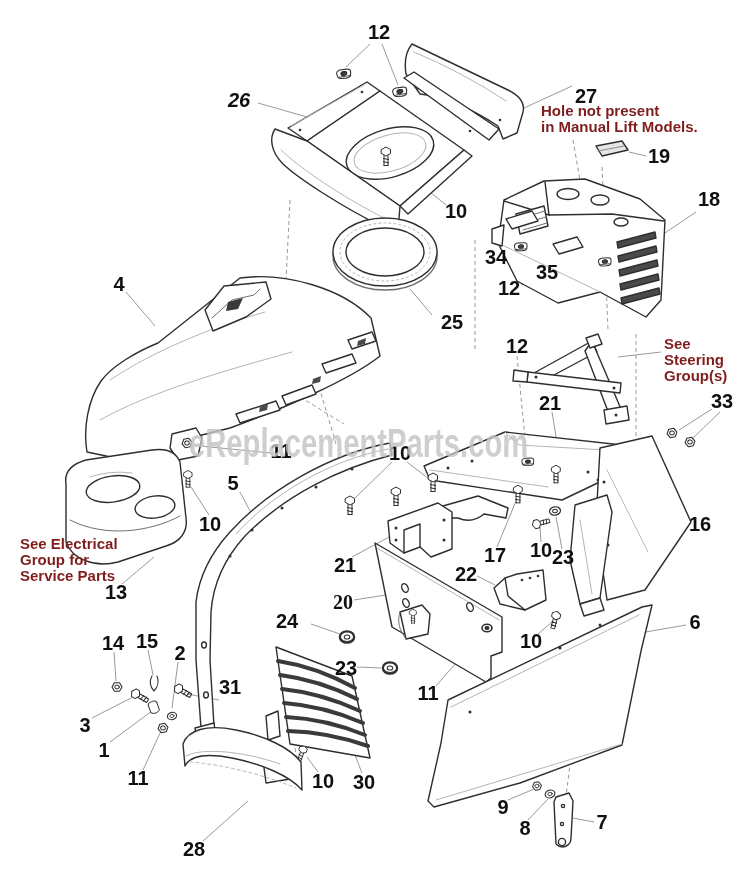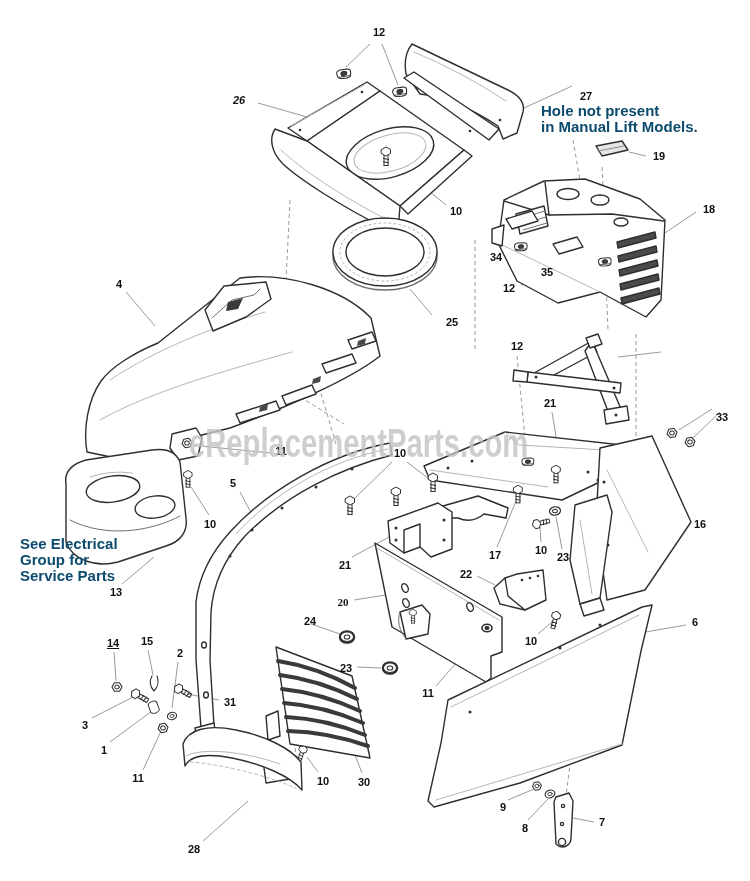--- a/index.html
+++ b/index.html
@@ -1,22 +1,22 @@
 <!DOCTYPE html>
 <html><head>
 <meta charset="utf-8">
 <style>
   html,body{margin:0;padding:0;background:#ffffff;}
   .stage{position:relative;width:750px;height:881px;background:#ffffff;overflow:hidden;
          font-family:"Liberation Sans",sans-serif;}
   .stage svg{position:absolute;left:0;top:0;z-index:1;}
   #labels-layer,#notes-layer{position:absolute;left:0;top:0;width:100%;height:100%;z-index:2;pointer-events:none;}
   .part-label{position:absolute;transform:translate(-50%,-50%);
-      font-weight:700;font-size:11px;color:#101010;letter-spacing:0;}
-  .note{position:absolute;font-weight:700;font-size:15px;line-height:16px;color:#0c4a6e;white-space:nowrap;}
+      font-weight:700;font-size:20px;color:#101010;letter-spacing:0;}
+  .note{position:absolute;font-weight:700;font-size:15px;line-height:16px;color:#7f1d1d;white-space:nowrap;}
   .watermark{position:absolute;left:189px;top:421px;z-index:3;
       font-weight:700;font-size:40px;color:#c4c4c4;opacity:.82;white-space:nowrap;
       transform:scaleX(.73);transform-origin:left center;pointer-events:none;}
 </style>
 </head>
 <body>
 
 <div class="stage">
 
 <svg width="750" height="881" viewBox="0 0 750 881">
@@ -360,66 +360,71 @@
       <use href="#nutg" transform="translate(690,442) rotate(-10)"></use>
     </g>
   </g>
 </svg>
 
 <div id="labels-layer">
       <div class="part-label" style="left: 379px; top: 32px;">12</div>
       <div class="part-label" style="left: 586px; top: 96px;">27</div>
       <div class="part-label" style="left: 239px; top: 100px; font-style: italic;">26</div>
       <div class="part-label" style="left: 659px; top: 156px;">19</div>
-      <div class="part-label" style="left: 709px; top: 209px;">18</div>
+      <div class="part-label" style="left: 709px; top: 199px;">18</div>
       <div class="part-label" style="left: 456px; top: 211px;">10</div>
       <div class="part-label" style="left: 496px; top: 257px;">34</div>
       <div class="part-label" style="left: 547px; top: 272px;">35</div>
       <div class="part-label" style="left: 509px; top: 288px;">12</div>
       <div class="part-label" style="left: 452px; top: 322px;">25</div>
       <div class="part-label" style="left: 119px; top: 284px;">4</div>
       <div class="part-label" style="left: 517px; top: 346px;">12</div>
-      <div class="part-label" style="left: 722px; top: 401px; margin-top: 16px;">33</div>
+      <div class="part-label" style="left: 722px; top: 401px;">33</div>
       <div class="part-label" style="left: 550px; top: 403px;">21</div>
       <div class="part-label" style="left: 700px; top: 524px;">16</div>
       <div class="part-label" style="left: 400px; top: 453px;">10</div>
       <div class="part-label" style="left: 281px; top: 451px;">11</div>
       <div class="part-label" style="left: 233px; top: 483px;">5</div>
       <div class="part-label" style="left: 210px; top: 524px;">10</div>
       <div class="part-label" style="left: 116px; top: 592px; text-align: right;">13</div>
       <div class="part-label" style="left: 345px; top: 565px;">21</div>
       <div class="part-label" style="left: 495px; top: 555px;">17</div>
       <div class="part-label" style="left: 541px; top: 550px;">10</div>
       <div class="part-label" style="left: 563px; top: 557px;">23</div>
       <div class="part-label" style="left: 466px; top: 574px;">22</div>
       <div class="part-label" style="left: 343px; top: 602px; font-family: Liberation Serif, serif;">20</div>
-      <div class="part-label" style="left: 310px; top: 621px;">24</div>
+      <div class="part-label" style="left: 287px; top: 621px;">24</div>
       <div class="part-label" style="left: 346px; top: 668px;">23</div>
       <div class="part-label" style="left: 428px; top: 693px;">11</div>
       <div class="part-label" style="left: 695px; top: 622px;">6</div>
       <div class="part-label" style="left: 531px; top: 641px;">10</div>
-      <div class="part-label" style="left: 113px; top: 643px; text-decoration: underline;">14</div>
+      <div class="part-label" style="left: 113px; top: 643px;">14</div>
       <div class="part-label" style="left: 147px; top: 641px;">15</div>
       <div class="part-label" style="left: 180px; top: 653px;">2</div>
-      <div class="part-label" style="left: 230px; top: 702px; text-align: right;">31</div>
+      <div class="part-label" style="left: 230px; top: 687px; text-align: right;">31</div>
       <div class="part-label" style="left: 85px; top: 725px;">3</div>
       <div class="part-label" style="left: 104px; top: 750px;">1</div>
       <div class="part-label" style="left: 138px; top: 778px;">11</div>
       <div class="part-label" style="left: 323px; top: 781px;">10</div>
       <div class="part-label" style="left: 364px; top: 782px;">30</div>
       <div class="part-label" style="left: 194px; top: 849px;">28</div>
       <div class="part-label" style="left: 503px; top: 807px;">9</div>
       <div class="part-label" style="left: 525px; top: 828px;">8</div>
       <div class="part-label" style="left: 602px; top: 822px;">7</div>
     </div>
 <div id="notes-layer">
       <div class="note" style="left: 541px; top: 103px;">
         <div>Hole not present</div>
         <div>in Manual Lift Models.</div>
       </div>
+      <div class="note" style="left: 664px; top: 336px;">
+        <div>See</div>
+        <div>Steering</div>
+        <div>Group(s)</div>
+      </div>
       <div class="note" style="left: 20px; top: 536px;">
         <div>See Electrical</div>
         <div>Group for</div>
         <div>Service Parts</div>
       </div>
     </div>
 <div class="watermark">eReplacementParts.com</div>
 
 </div>
 

